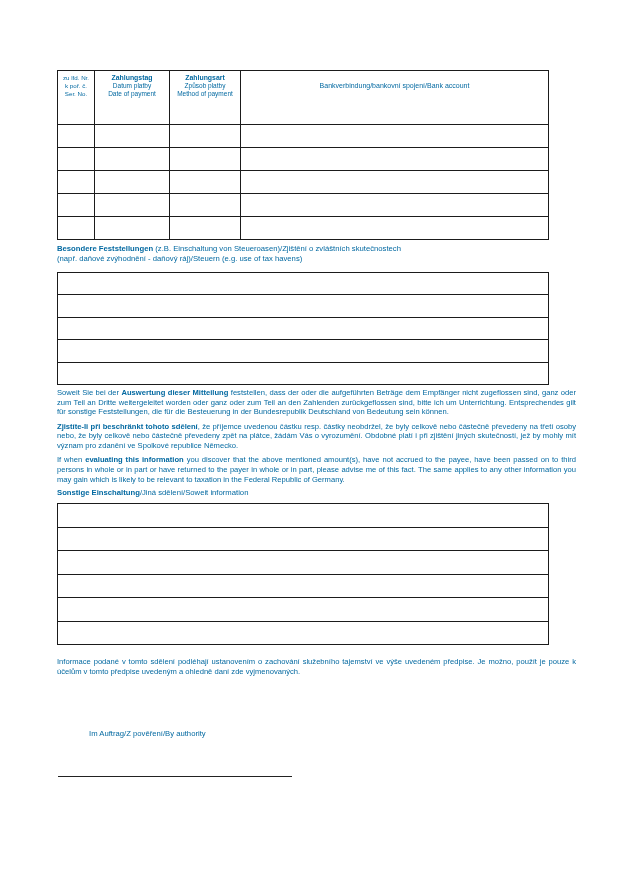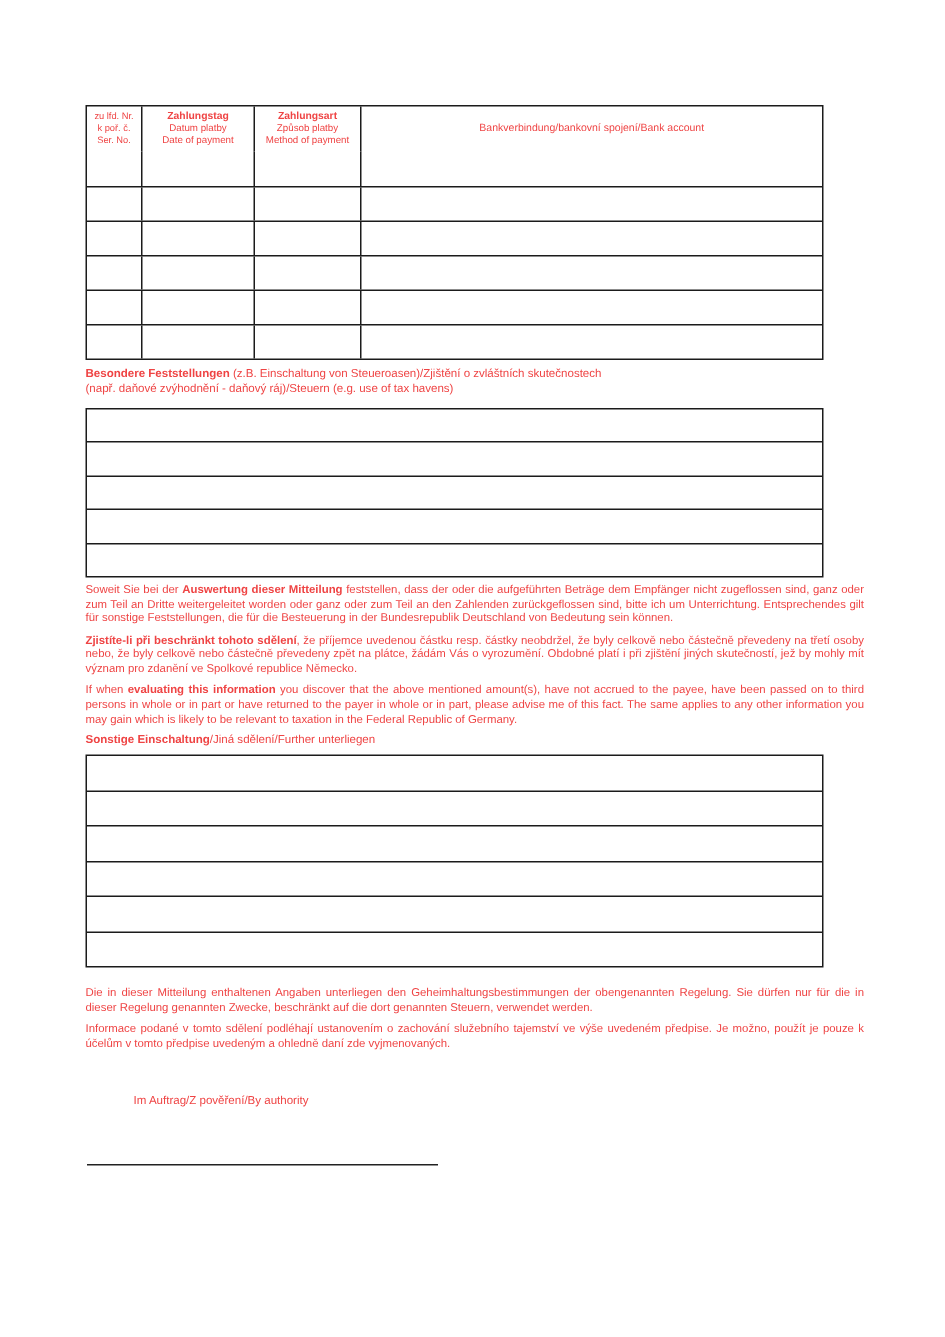--- a/index.html
+++ b/index.html
@@ -1,19 +1,19 @@
 <!DOCTYPE html>
 <html><head>
 <meta charset="utf-8">
 <style>
   * { margin:0; padding:0; box-sizing:border-box; }
   html,body { background:#e8e8e8; }
   .page {
     position:relative; width:630px; height:891px; margin:0 auto;
-    background:#ffffff; color:#ef4444;
+    background:#ffffff; color:#0369a1;
     font-family:"Liberation Sans","DejaVu Sans",sans-serif;
     overflow:hidden;
   }
   .b { font-weight:bold; }
 
   
   .ptable { position:absolute; left:57px; top:70px; width:492px; border:1.5px solid #1b1b1b; background:#fff; }
   .t-row { display:flex; height:23px; border-top:1px solid #1b1b1b; }
   .t-row:first-child { border-top:none; }
   .t-row.header { height:30px; }
@@ -126,33 +126,32 @@
       <div class="box-row"></div>
     </div>
 
   <div class="para-block" id="evaluation-block">
     <p><span>Soweit Sie bei der </span><span class="b">Auswertung dieser Mitteilung</span><span> feststellen, dass der oder die aufgeführten Beträge dem Empfänger nicht zugeflossen sind, ganz oder zum Teil an Dritte weitergeleitet worden oder ganz oder zum Teil an den Zahlenden zurückgeflossen sind, bitte ich um Unterrichtung. Entsprechendes gilt für sonstige Feststellungen, die für die Besteuerung in der Bundesrepublik Deutschland von Bedeutung sein können.</span></p>
     <p><span class="b">Zjistíte-li při beschränkt tohoto sdělení</span><span>, že příjemce uvedenou částku resp. částky neobdržel, že byly celkově nebo částečně převedeny na třetí osoby nebo, že byly celkově nebo částečně převedeny zpět na plátce, žádám Vás o vyrozumění. Obdobné platí i při zjištění jiných skutečností, jež by mohly mít význam pro zdanění ve Spolkové republice Německo.</span></p>
     <p><span>If when </span><span class="b">evaluating this information</span><span> you discover that the above mentioned amount(s), have not accrued to the payee, have been passed on to third persons in whole or in part or have returned to the payer in whole or in part, please advise me of this fact. The same applies to any other information you may gain which is likely to be relevant to taxation in the Federal Republic of Germany.</span></p>
   </div>
 
   <div class="section-heading" id="further-heading">
-    <span class="b">Sonstige Einschaltung</span><span>/Jiná sdělení/Further unterliegen</span>
+    <span class="b">Sonstige Einschaltung</span><span>/Jiná sdělení/Soweit information</span>
   </div>
 
   <div class="wbox" id="further-box">
       <div class="box-row"></div>
       <div class="box-row"></div>
       <div class="box-row"></div>
       <div class="box-row"></div>
       <div class="box-row"></div>
       <div class="box-row"></div>
     </div>
 
   <div class="para-block" id="secrecy-block">
-    <p>Die in dieser Mitteilung enthaltenen Angaben unterliegen den Geheimhaltungsbestimmungen der obengenannten Regelung. Sie dürfen nur für die in dieser Regelung genannten Zwecke, beschränkt auf die dort genannten Steuern, verwendet werden.</p>
     <p>Informace podané v tomto sdělení podléhají ustanovením o zachování služebního tajemství ve výše uvedeném předpise. Je možno, použít je pouze k účelům v tomto předpise uvedeným a ohledně daní zde vyjmenovaných.</p>
   </div>
 
   <div id="authority-label">Im Auftrag/Z pověření/By authority</div>
   <div id="signature-line"></div>
 
 </div>
 
 </body></html>

